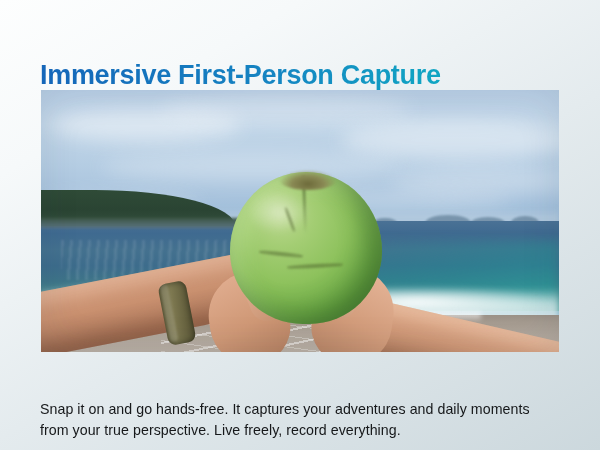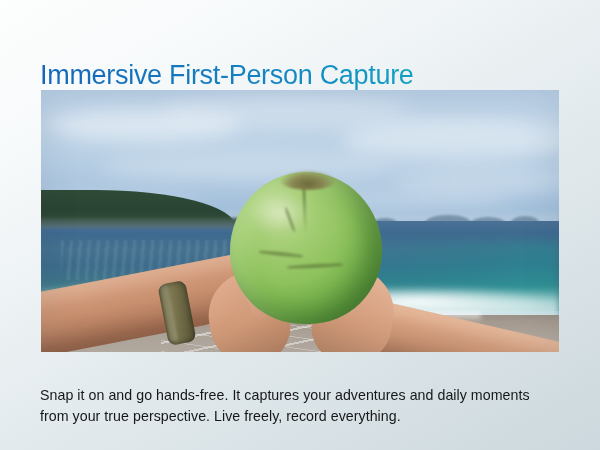--- a/index.html
+++ b/index.html
@@ -21,21 +21,21 @@
     box-sizing: border-box;
   }
 
   
   .title {
     position: absolute;
     left: 40px;
     top: 40px;
     width: 520px;
     font-size: 27px;
-    font-weight: normal;
+    font-weight: bold;
     letter-spacing: -0.3px;
     line-height: 34px;
     background: linear-gradient(90deg, #1566b9 0%, #1585c2 45%, #10a9c3 80%, #0fb7c8 100%);
     -webkit-background-clip: text;
     background-clip: text;
     color: transparent;
     -webkit-text-fill-color: transparent;
     white-space: nowrap;
   }
 
@@ -250,21 +250,21 @@
   .photo-vignette {
     left: 0; top: 0; width: 100%; height: 100%;
     box-shadow: inset 0 0 40px rgba(30,50,70,.10);
     pointer-events: none;
   }
 
   
   .body-text {
     position: absolute;
     left: 40px;
-    top: 371px;
+    top: 385px;
     width: 515px;
     font-size: 14.2px;
     line-height: 21px;
     color: #16181a;
     letter-spacing: 0.05px;
   }
 </style>
 </head>
 <body>
 

